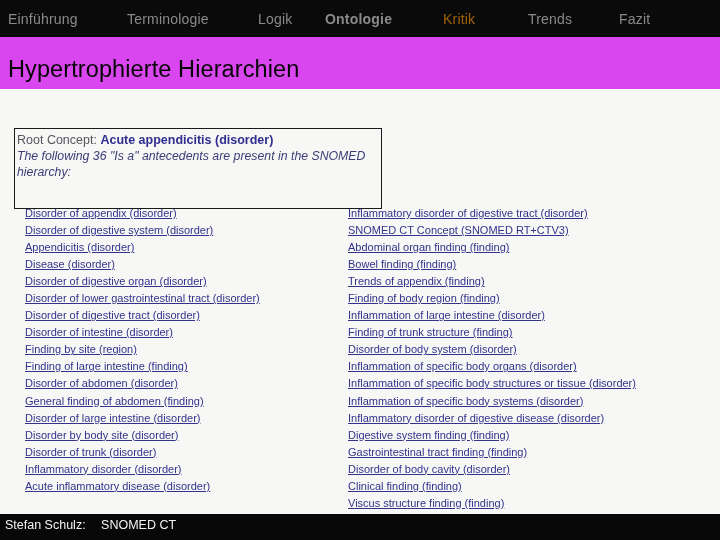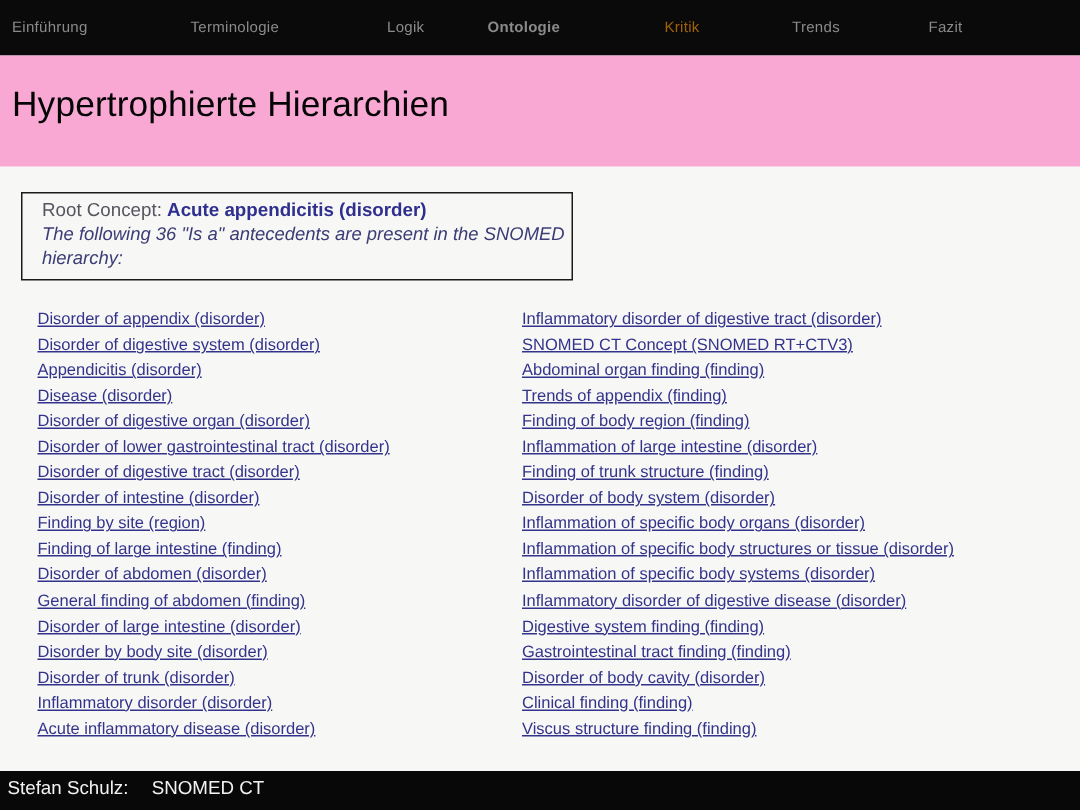--- a/index.html
+++ b/index.html
@@ -21,60 +21,60 @@
     left: 0; top: 0;
     width: 720px;
     height: 37px;
     background: #0a0a0a;
     display: flex;
     align-items: center;
     box-sizing: border-box;
   }
   .nav-item {
     color: #8a8a8a;
-    font-size: 10px;
+    font-size: 14px;
     letter-spacing: 0.2px;
     white-space: nowrap;
     cursor: pointer;
   }
   .nav-item.active {
     color: #a16207;
     font-weight: normal;
   }
 
   
   #title-band {
     position: absolute;
     left: 0; top: 37px;
     width: 720px;
-    height: 74px;
-    background: #f9a8d4;
+    height: 52px;
+    background: #d946ef;
     box-sizing: border-box;
   }
   #page-title {
     position: absolute;
     left: 8px;
     top: 19px;
     font-size: 23.5px;
     color: #050505;
     letter-spacing: 0.1px;
     white-space: nowrap;
   }
 
   
   #root-concept-box {
     position: absolute;
     left: 14px;
     top: 128px;
     width: 368px;
-    height: 59px;
+    height: 81px;
     border: 1px solid #1a1a1a;
     background: #f7f7f5;
     box-sizing: border-box;
-    padding: 3px 0 0 13px;
+    padding: 3px 0 0 2px;
   }
   #root-concept-line {
     font-size: 12.5px;
     color: #4a4a5a;
     line-height: 16px;
     white-space: nowrap;
   }
   #root-concept-label {
     color: #55555f;
   }
@@ -179,20 +179,21 @@
       <span class="ant-item">Disorder of large intestine (disorder)</span>
       <span class="ant-item">Disorder by body site (disorder)</span>
       <span class="ant-item">Disorder of trunk (disorder)</span>
       <span class="ant-item">Inflammatory disorder (disorder)</span>
       <span class="ant-item">Acute inflammatory disease (disorder)</span>
     </div>
   <div class="col" id="col-right">
       <span class="ant-item">Inflammatory disorder of digestive tract (disorder)</span>
       <span class="ant-item">SNOMED CT Concept (SNOMED RT+CTV3)</span>
       <span class="ant-item">Abdominal organ finding (finding)</span>
+      <span class="ant-item">Bowel finding (finding)</span>
       <span class="ant-item">Trends of appendix (finding)</span>
       <span class="ant-item">Finding of body region (finding)</span>
       <span class="ant-item">Inflammation of large intestine (disorder)</span>
       <span class="ant-item">Finding of trunk structure (finding)</span>
       <span class="ant-item">Disorder of body system (disorder)</span>
       <span class="ant-item">Inflammation of specific body organs (disorder)</span>
       <span class="ant-item">Inflammation of specific body structures or tissue (disorder)</span>
       <span class="ant-item">Inflammation of specific body systems (disorder)</span>
       <span class="ant-item">Inflammatory disorder of digestive disease (disorder)</span>
       <span class="ant-item">Digestive system finding (finding)</span>

